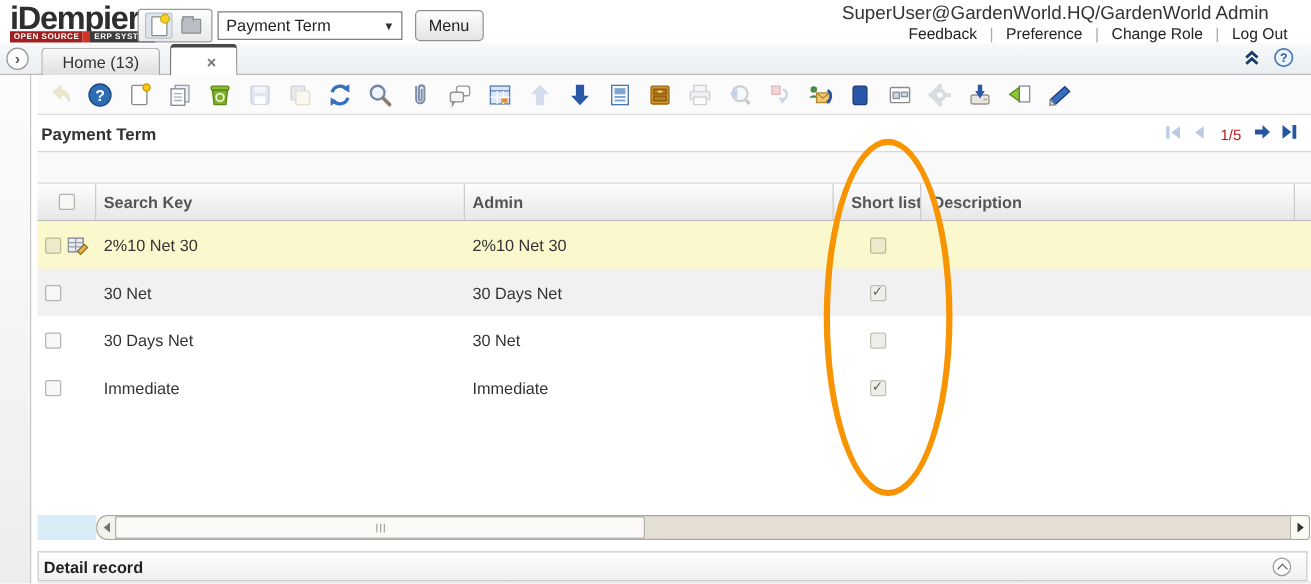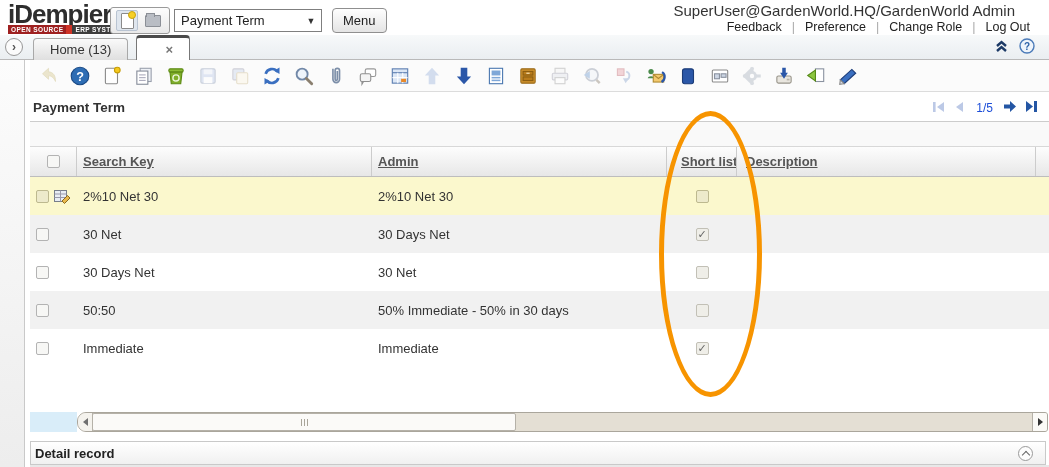--- a/index.html
+++ b/index.html
@@ -51,27 +51,27 @@
           border-right:1px solid #c9c9c9;}
   .content{position:absolute;left:30px;top:60px;width:1019px;height:407px;}
   .toolbar{position:absolute;left:0;top:0;width:1019px;height:32px;background:#fbfbfb;border-bottom:1px solid #dcdcdc;
            display:flex;align-items:center;gap:8px;padding-left:6px;}
   .tool{width:24px;height:24px;display:flex;align-items:center;justify-content:center;border-radius:3px;}
   .tool.disabled{opacity:.42;}
   
   .panel-hd{position:absolute;left:0;top:32px;width:1019px;height:30px;background:#fff;border-bottom:1px solid #ccc;}
   .panel-title{position:absolute;left:3px;top:8px;font-size:13.5px;font-weight:bold;color:#333;}
   .paging{position:absolute;right:10px;top:7px;display:flex;align-items:center;gap:7px;}
-  .paging .pg-label{font-size:12px;color:#1d4ed8;margin:0 2px;text-align:right;}
+  .paging .pg-label{font-size:12px;color:#b91c1c;margin:0 2px;text-align:right;}
   .grid-gap{position:absolute;left:0;top:62px;width:1019px;height:24px;background:#f9f9f9;}
   
   .thead{position:absolute;left:0;top:86px;width:1019px;height:31px;display:flex;
          background:linear-gradient(#fdfdfd,#e7e7e7);border-top:1px solid #d8d8d8;border-bottom:1px solid #bdbdbd;}
   .th{display:flex;align-items:center;font-size:13px;font-weight:bold;color:#555;border-right:1px solid #ccc;
-      padding-left:6px;overflow:hidden;white-space:nowrap;text-decoration:underline;}
+      padding-left:6px;overflow:hidden;white-space:nowrap;}
   .rows{position:absolute;left:0;top:117px;width:1019px;}
   .row{display:flex;height:38px;background:#fff;}
   .row.alt{background:#f1f1f1;}
   .row.sel{background:#fbf8cd;}
   .td{display:flex;align-items:center;font-size:13px;color:#333;padding-left:6px;overflow:hidden;white-space:nowrap;}
   .c0{width:47px;}.c1{width:295px;}.c2{width:295px;}.c3{width:70px;justify-content:center;padding-left:0;}
   .c4{width:299px;padding-left:9px;}.c5{width:13px;border-right:none;padding-left:0;}
   .th.c3{justify-content:flex-start;padding-left:14px;}
   .cb{width:13px;height:13px;border:1px solid #b3b3b3;border-radius:2px;background:#f7f7f5;
       display:flex;align-items:center;justify-content:center;font-size:11px;color:#666;line-height:11px;}
@@ -433,31 +433,20 @@
           <div class="td c0">
             <span class="cb"></span>
           </div>
           <div class="td c1">30 Days Net</div>
           <div class="td c2">30 Net</div>
           <div class="td c3">
             <span class="cb dis"></span>
           </div>
           <div class="td c4"></div>
         </div>
-        <div class="row alt">
-          <div class="td c0">
-            <span class="cb"></span>
-          </div>
-          <div class="td c1">50:50</div>
-          <div class="td c2">50% Immediate - 50% in 30 days</div>
-          <div class="td c3">
-            <span class="cb dis"></span>
-          </div>
-          <div class="td c4"></div>
-        </div>
         <div class="row">
           <div class="td c0">
             <span class="cb"></span>
           </div>
           <div class="td c1">Immediate</div>
           <div class="td c2">Immediate</div>
           <div class="td c3">
             <span class="cb dis">✓</span>
           </div>
           <div class="td c4"></div>

